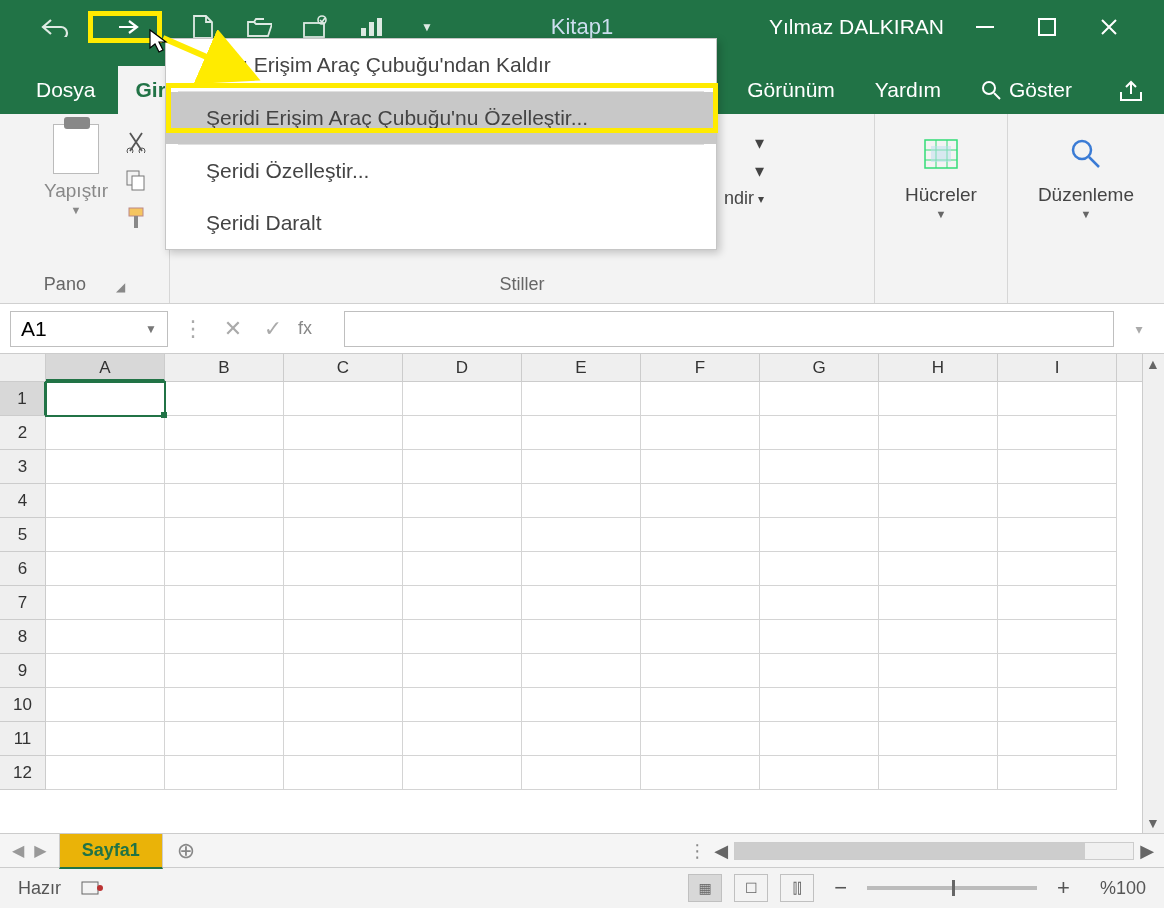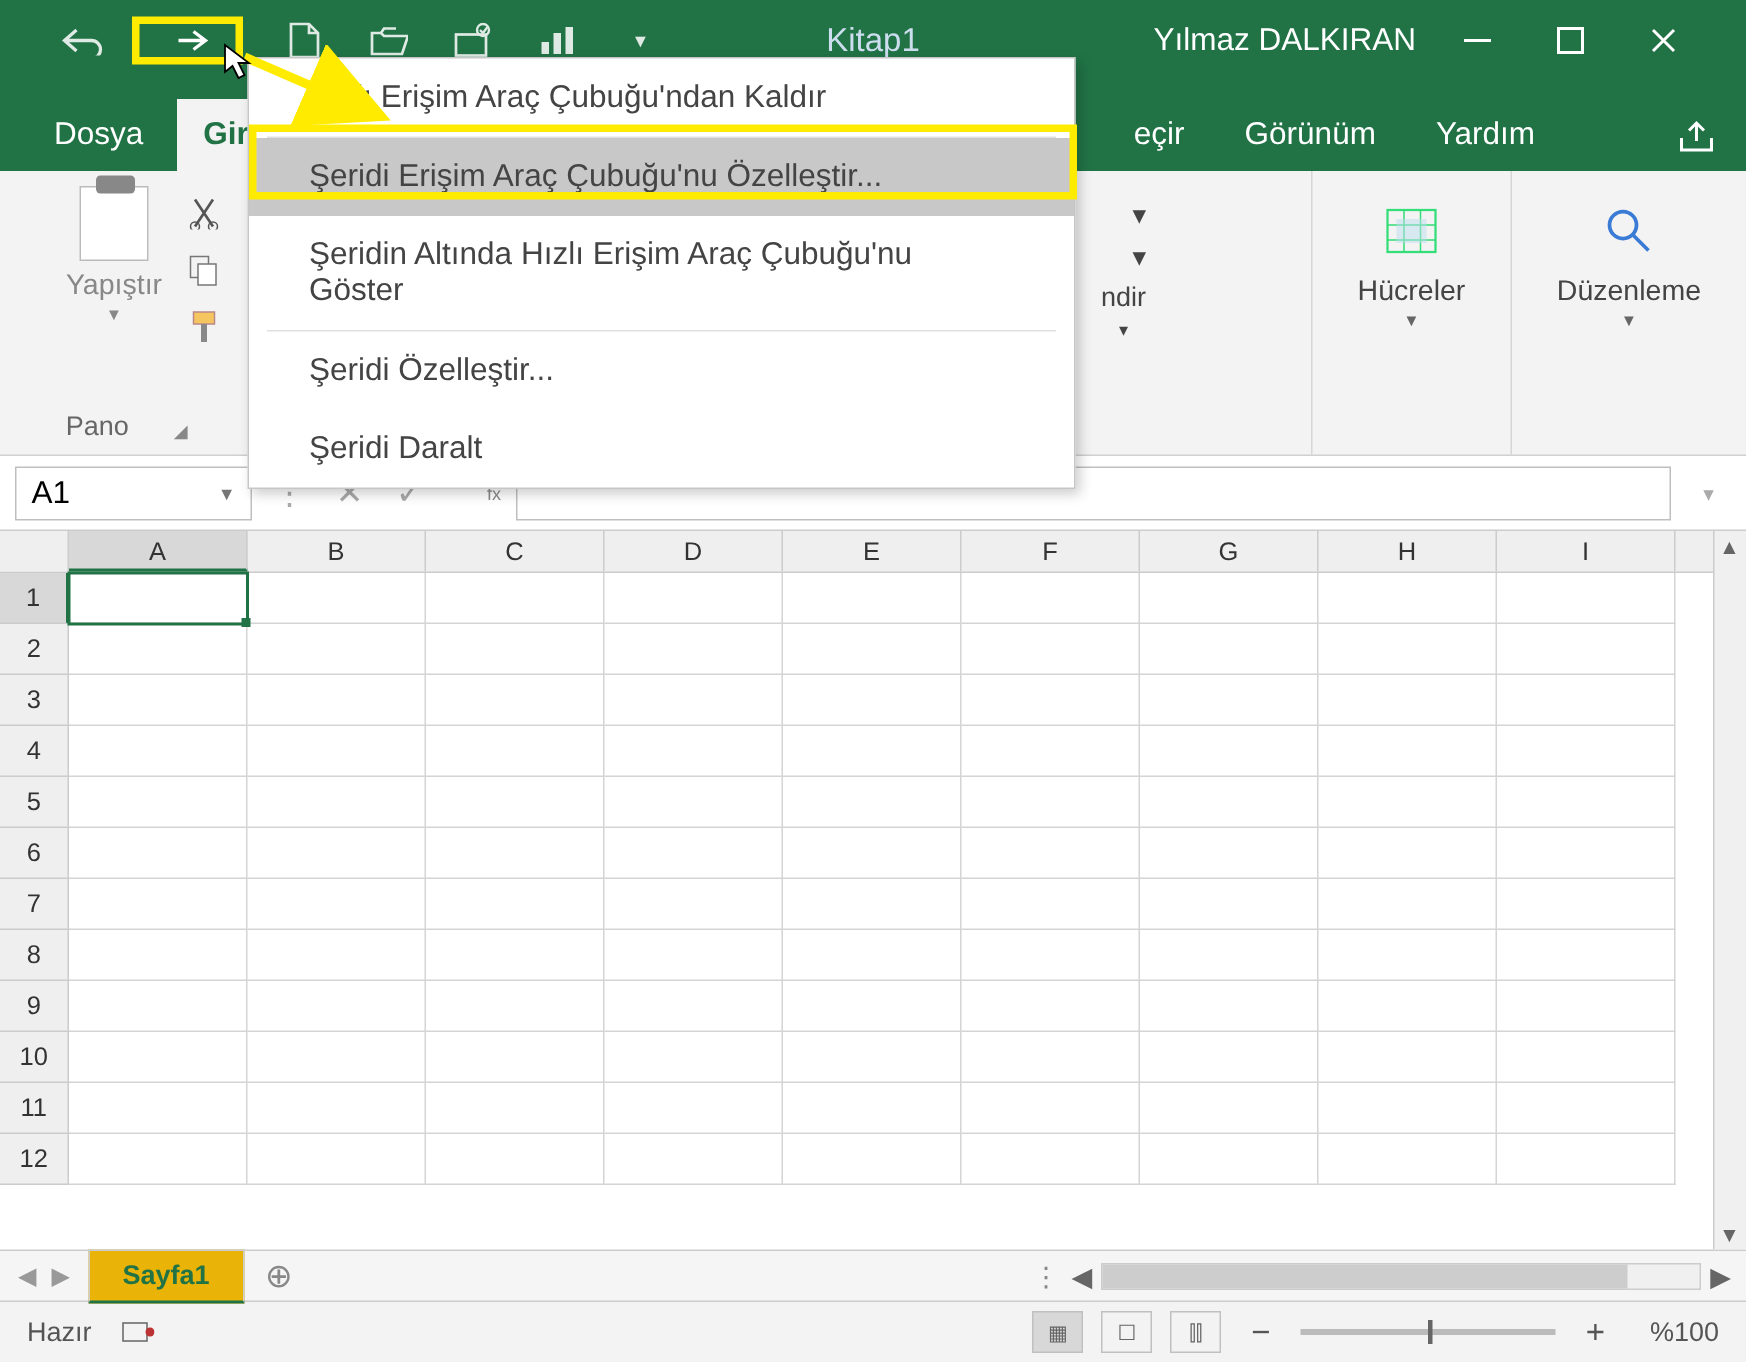--- a/index.html
+++ b/index.html
@@ -54,21 +54,21 @@
   .context-highlight { border: 5px solid #ffeb00; position: absolute; left: 0; top: 44px; width: 552px; height: 50px; pointer-events:none; }
 
   .big-btn { display:flex; flex-direction:column; align-items:center; font-size:19px; color:#444; padding:10px 16px 0; }
   .big-btn-ic { width:40px; height:40px; margin-bottom:10px; display:flex; align-items:center; justify-content:center; }
 
   .formula-bar {
     height: 50px; border-bottom: 1px solid #ccc; display: flex; align-items: center;
     padding: 6px 10px; gap: 10px; background:#fff;
   }
   .name-box { width: 158px; height: 36px; border: 1px solid #bfbfbf; font-size: 21px; padding: 4px 10px; display:flex; align-items:center; justify-content:space-between; }
-  .fx-btn { width:36px; color:#888; font-size:12px; text-align:right; }
+  .fx-btn { width:36px; color:#888; font-size:18px; text-align:left; }
   .formula-input { flex:1; height:36px; border:1px solid #bfbfbf; }
   .fb-btn { width:30px; text-align:center; color:#aaa; font-size:22px; }
 
   .grid-area { position:relative; height: 480px; overflow:hidden; border-bottom:1px solid #ccc; }
   .col-headers { display:flex; height:28px; background:#efefef; border-bottom:1px solid #ccc; font-size:17px; color:#333; }
   .corner { width:46px; border-right:1px solid #ccc; background:#efefef; }
   .col-h { width:119px; border-right:1px solid #ccc; text-align:center; line-height:28px; }
   .col-h.sel { background:#d8d8d8; border-bottom:2px solid #217346; }
   .rows { }
   .row { display:flex; height:34px; }
@@ -170,20 +170,27 @@
   </div>
 </div>
 
 <div class="ribbon-tabs">
   <div class="ribbon-tab">Dosya</div>
   <div class="ribbon-tab active">Gir</div>
   <div style="width:560px"></div>
   <div class="ribbon-tab partial-right">eçir</div>
   <div class="ribbon-tab">Görünüm</div>
   <div class="ribbon-tab">Yardım</div>
+  <div class="ribbon-tab" style="display:flex;align-items:center;gap:8px;">
+    <svg width="20" height="20">
+        <circle cx="8" cy="8" r="6" stroke="#fff" stroke-width="2" fill="none"></circle>
+        <line x1="13" y1="13" x2="19" y2="19" stroke="#fff" stroke-width="2"></line>
+      </svg>
+    <span>Göster</span>
+  </div>
   <div class="spacer"></div>
   <div class="share-icon">
     <svg width="26" height="22">
         <path d="M3 12 V20 H23 V12 M13 2 V14 M8 7 L13 2 L18 7" stroke="#fff" stroke-width="2" fill="none"></path>
       </svg>
   </div>
 </div>
 
 <div class="ribbon-body">
   <div class="ribbon-group" style="width:170px;">
@@ -222,21 +229,21 @@
   </div>
 
   <div class="ribbon-group" style="flex:1;justify-content:flex-end;align-items:center;">
     <div style="position:absolute; right:400px; top:18px; display:flex; flex-direction:column; gap:6px; font-size:18px; color:#444; align-items:flex-end;">
       <div style="display:flex;align-items:center;gap:6px;">
           <span>▾</span>
         </div>
       <div style="display:flex;align-items:center;gap:6px;">
           <span>▾</span>
         </div>
-      <div style="display:flex;align-items:center;gap:4px;flex-direction:column;">
+      <div style="display:flex;align-items:center;gap:4px;">
           <span>ndir</span>
           <span style="font-size:12px;">▾</span>
         </div>
     </div>
     <span class="ribbon-group-label">Stiller</span>
   </div>
 
   <div class="ribbon-group">
     <div class="big-btn">
       <div class="big-btn-ic">
@@ -265,21 +272,20 @@
       <span>Düzenleme</span>
       <span style="font-size:11px;color:#666;margin-top:2px;">▼</span>
     </div>
   </div>
 </div>
 
 <div class="context-menu">
   <div class="context-item">Hızlı Erişim Araç Çubuğu'ndan Kaldır</div>
   <div class="context-sep"></div>
   <div class="context-item hover">Şeridi Erişim Araç Çubuğu'nu Özelleştir...</div>
-  <div class="context-item">Şeridin Altında Hızlı Erişim Araç Çubuğu'nu Göster</div>
   <div class="context-sep"></div>
   <div class="context-item">Şeridi Özelleştir...</div>
   <div class="context-item">Şeridi Daralt</div>
   <div class="context-highlight"></div>
 </div>
 
 <svg class="arrow-annot" width="120" height="70">
   <defs>
       <marker id="ah" markerWidth="12" markerHeight="12" refX="9" refY="5" orient="auto">
         <path d="M0 0 L10 5 L0 10 Z" fill="#ffeb00"></path>

